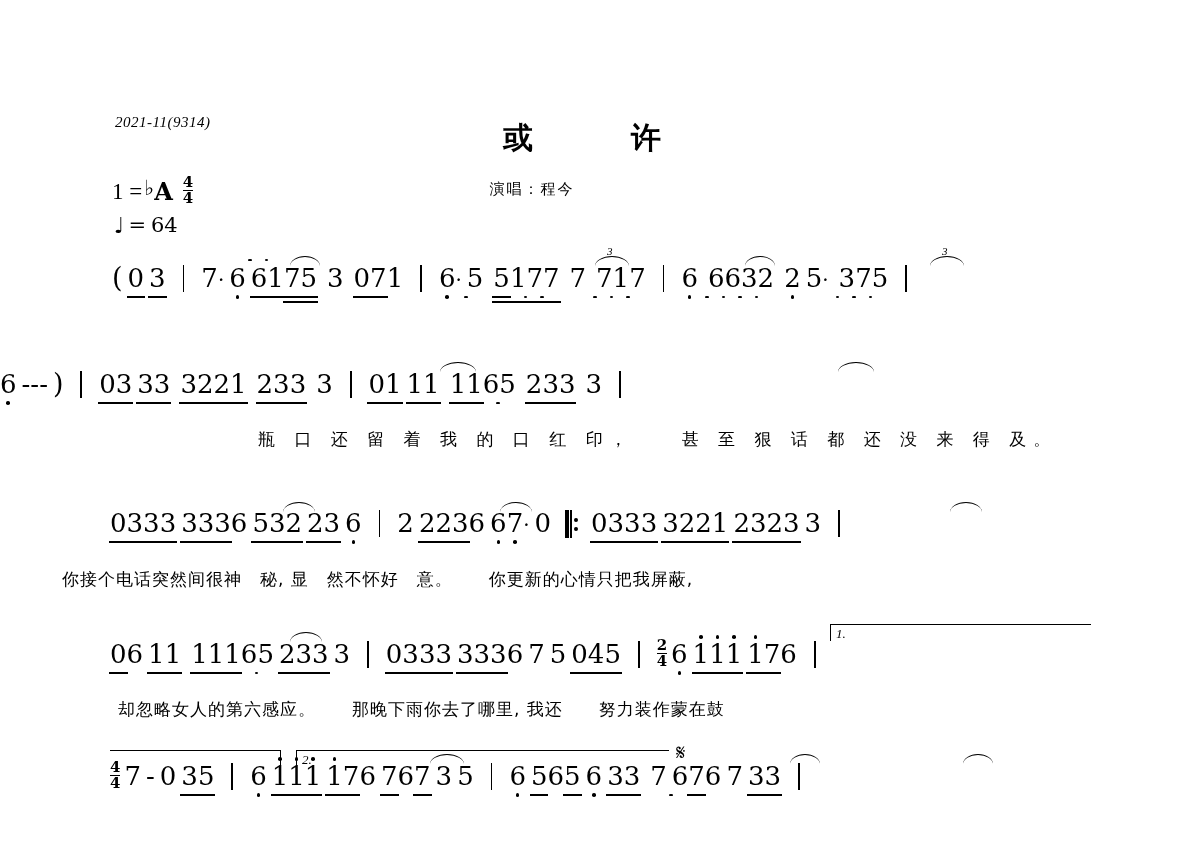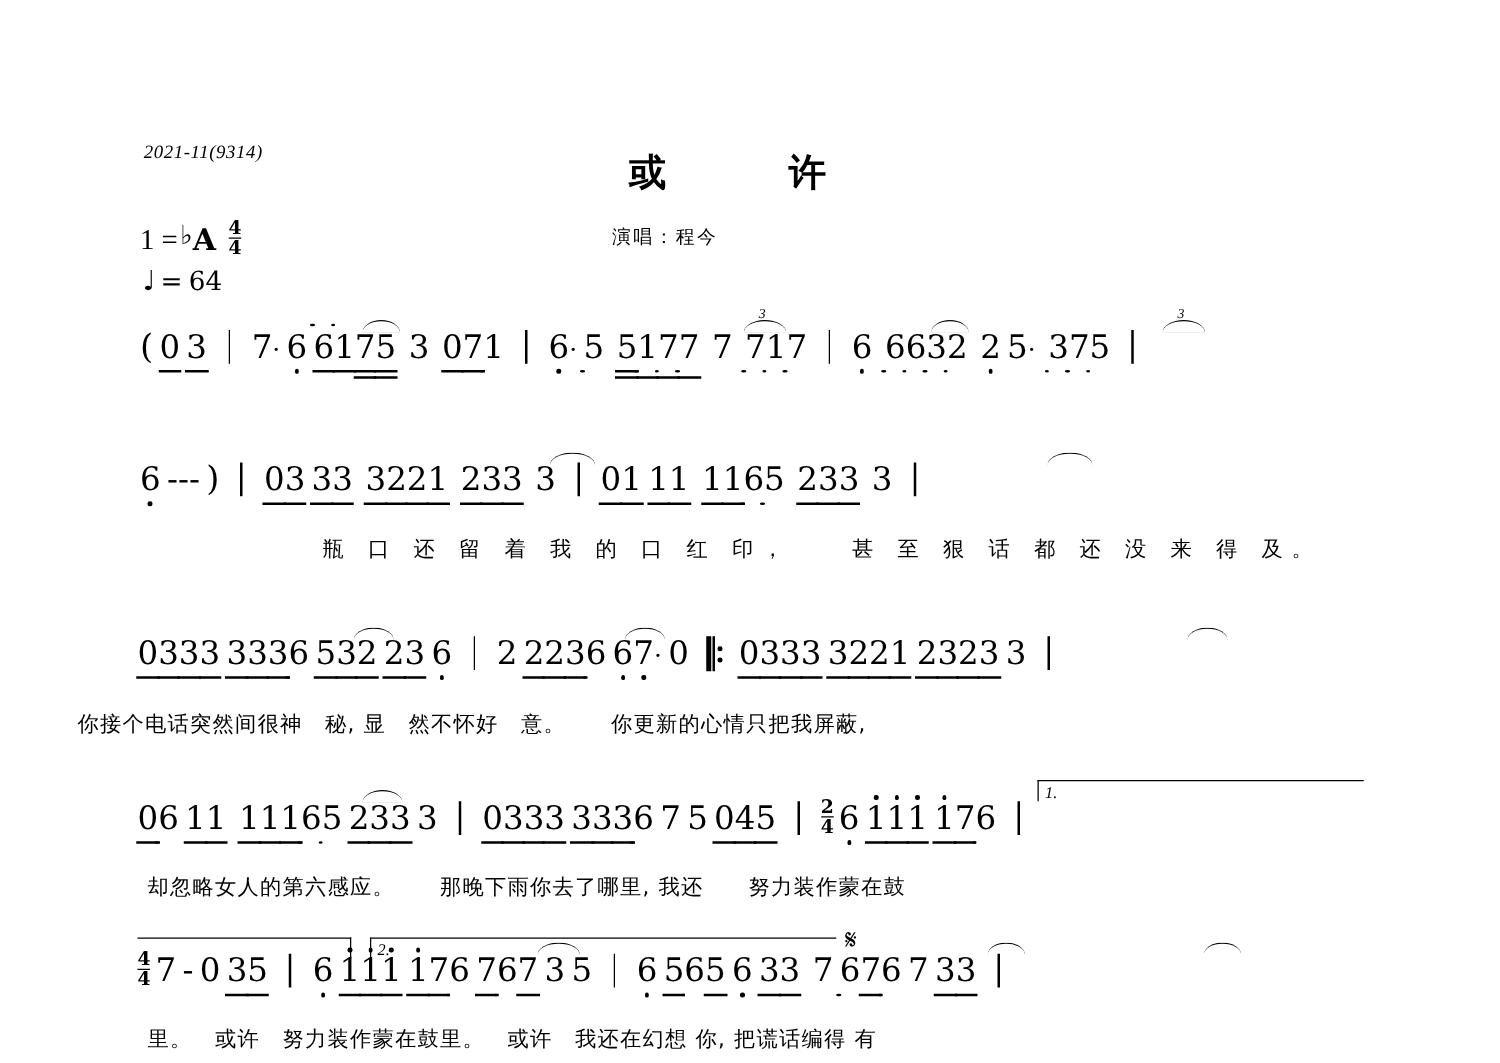--- a/index.html
+++ b/index.html
@@ -306,21 +306,21 @@
       <span class="tie" style="left:595px; top:-6px; width:34px;"></span>
       <span class="trip" style="left:607px; top:-17px;">3</span>
       <span class="tie" style="left:745px; top:-6px; width:30px;"></span>
       <span class="tie" style="left:930px; top:-6px; width:34px;"></span>
       <span class="trip" style="left:942px; top:-17px;">3</span>
       <span class="tie" style="left:290px; top:-6px; width:30px;"></span>
     </div>
   </div>
 
   <div class="system" style="top:368px;">
-    <div class="notes" style="padding-left:112px;">
+    <div class="notes" style="">
       <span class="n dotdown">6</span><span class="sp-s"></span><span class="n">-</span><span class="n">-</span><span class="n">-</span><span class="sp-s"></span><span class="paren">)</span>
       <span class="bar"></span>
       <span class="n u1">0</span><span class="n u1">3</span><span class="sp-s"></span><span class="n u1">3</span><span class="n u1">3</span><span class="sp"></span><span class="n u1">3</span><span class="n u1">2</span><span class="n u1">2</span><span class="n u1">1</span><span class="sp"></span><span class="n u1">2</span><span class="n u1">3</span><span class="n u1">3</span><span class="sp"></span><span class="n">3</span>
       <span class="bar"></span>
       <span class="n u1">0</span><span class="n u1">1</span><span class="sp-s"></span><span class="n u1">1</span><span class="n u1">1</span><span class="sp"></span><span class="n u1">1</span><span class="n u1">1</span><span class="n u1 dotdown">6</span><span class="n u1 dotdown">5</span><span class="sp"></span><span class="n u1">2</span><span class="n u1">3</span><span class="n u1">3</span><span class="sp"></span><span class="n">3</span>
       <span class="bar"></span>
       <span class="tie" style="left:440px; top:-6px; width:36px;"></span>
       <span class="tie" style="left:838px; top:-6px; width:36px;"></span>
     </div>
     <div class="lyrics" style="padding-left:258px; letter-spacing:7px; margin-top:14px;">瓶 口 还 留 着 我 的 口 红 印，　　甚 至 狠 话 都 还 没 来 得 及。</div>
@@ -367,16 +367,15 @@
       <span class="inline-ts"><span class="num">4</span><span class="den">4</span></span><span class="n">7</span><span class="sp-s"></span><span class="n">-</span><span class="sp-s"></span><span class="n">0</span><span class="sp-s"></span><span class="n u1">3</span><span class="n u1">5</span>
       <span class="bar"></span>
       <span class="n dotdown">6</span><span class="sp-s"></span><span class="n u1 dotup">1</span><span class="n u1 dotup">1</span><span class="n u1 dotup">1</span><span class="sp-s"></span><span class="n u1 dotup">1</span><span class="n u1">7</span><span class="n u1 dotdown">6</span><span class="sp-s"></span><span class="n u1">7</span><span class="n u1 dotdown">6</span><span class="n u1">7</span><span class="sp-s"></span><span class="n">3</span><span class="sp-s"></span><span class="n">5</span>
       <span class="bar"></span>
       <span class="n dotdown">6</span><span class="sp-s"></span><span class="n u1">5</span><span class="n u1 dotdown">6</span><span class="n u1">5</span><span class="sp-s"></span><span class="n dotdown">6</span><span class="sp-s"></span><span class="n u1">3</span><span class="n u1">3</span><span class="sp"></span><span class="n">7</span><span class="sp-s"></span><span class="n u1 dotdown">6</span><span class="n u1">7</span><span class="n u1 dotdown">6</span><span class="sp-s"></span><span class="n">7</span><span class="sp-s"></span><span class="n u1">3</span><span class="n u1">3</span>
       <span class="bar"></span>
       <span class="tie" style="left:430px; top:-6px; width:34px;"></span>
       <span class="tie" style="left:790px; top:-6px; width:30px;"></span>
       <span class="tie" style="left:963px; top:-6px; width:30px;"></span>
     </div>
-    <div class="lyrics" style="padding-left:118px; letter-spacing:1px; margin-top:14px;">里。　或许　努力装作蒙在鼓里。　或许　我还在幻想 你, 把谎话编得 有</div>
   </div>
 
 </div>
 
 </body></html>

